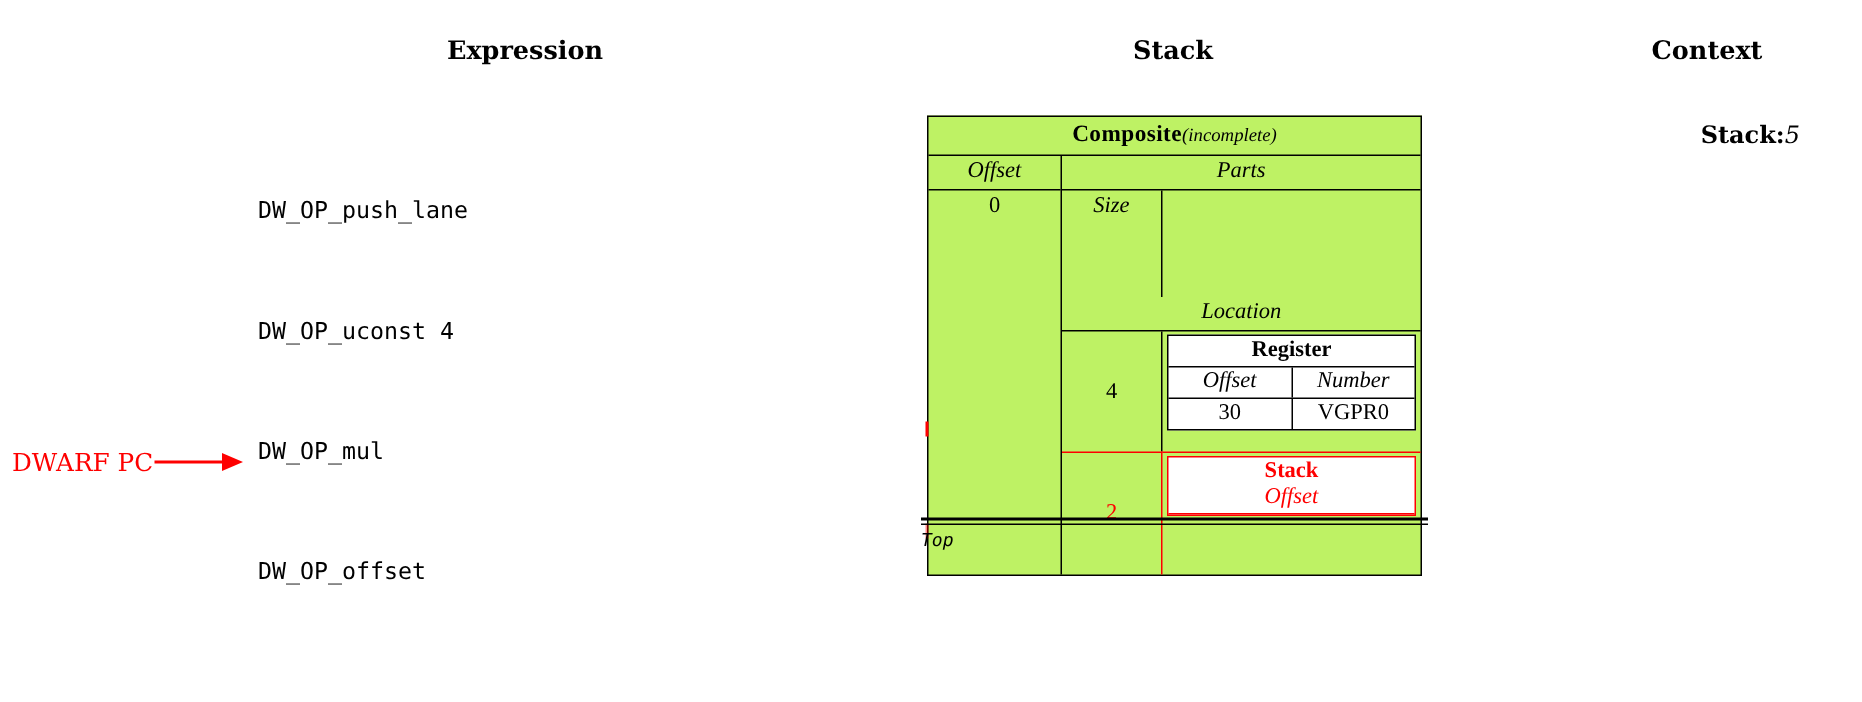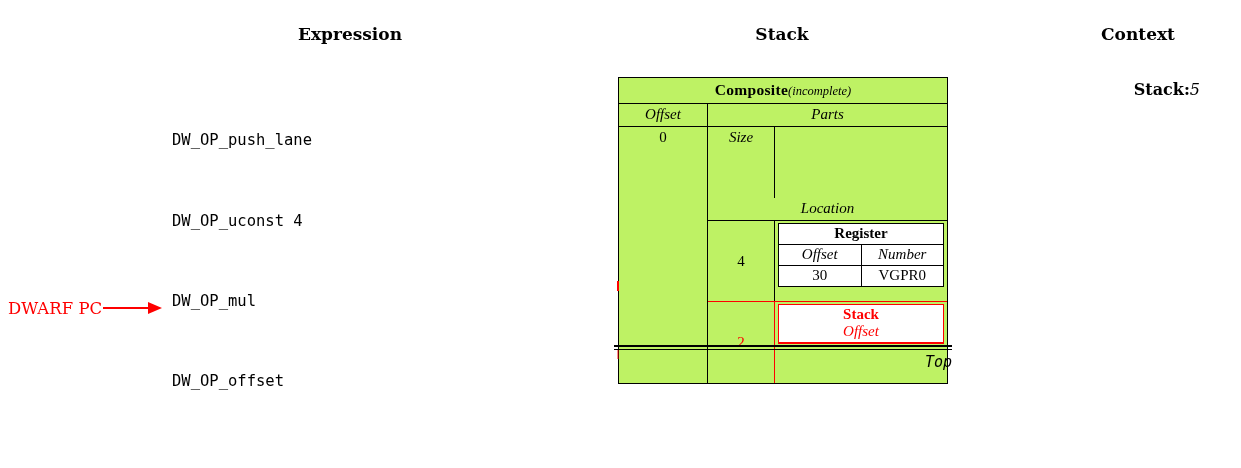--- a/index.html
+++ b/index.html
@@ -254,24 +254,24 @@
   #stack-bottom .rule-thick {
     height: 1.8px;
     background: #000;
   }
   #stack-bottom .rule-gap { height: 2px; }
   #stack-bottom .rule-thin {
     height: 1.2px;
     background: #000;
   }
   #stack-top-label {
-    text-align: right;
+    text-align: left;
     font-family: "DejaVu Sans Mono", monospace;
     font-style: italic;
-    font-size: 15px;
+    font-size: 12px;
     padding-top: 3px;
   }
 
   
   #context-block {
     position: absolute;
     left: 978px;
     top: 78px;
     width: 222px;
     text-align: right;

